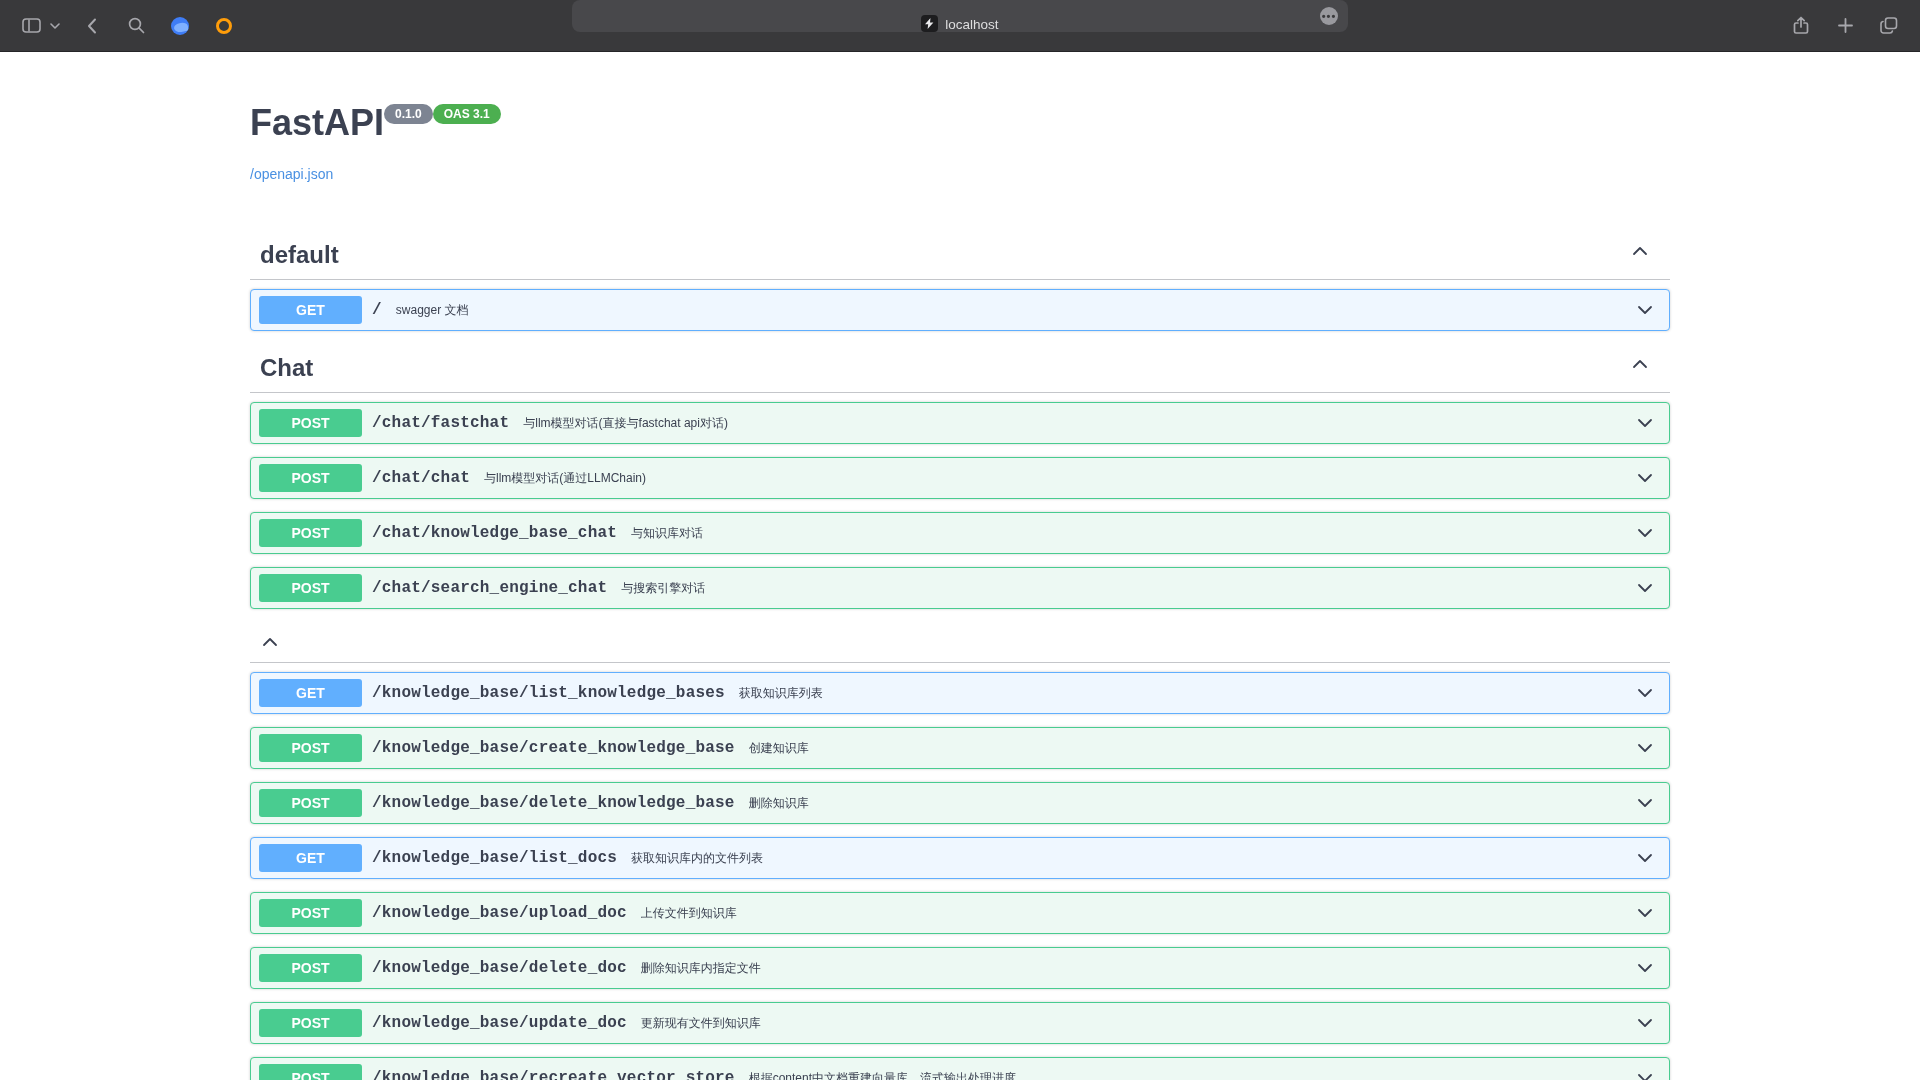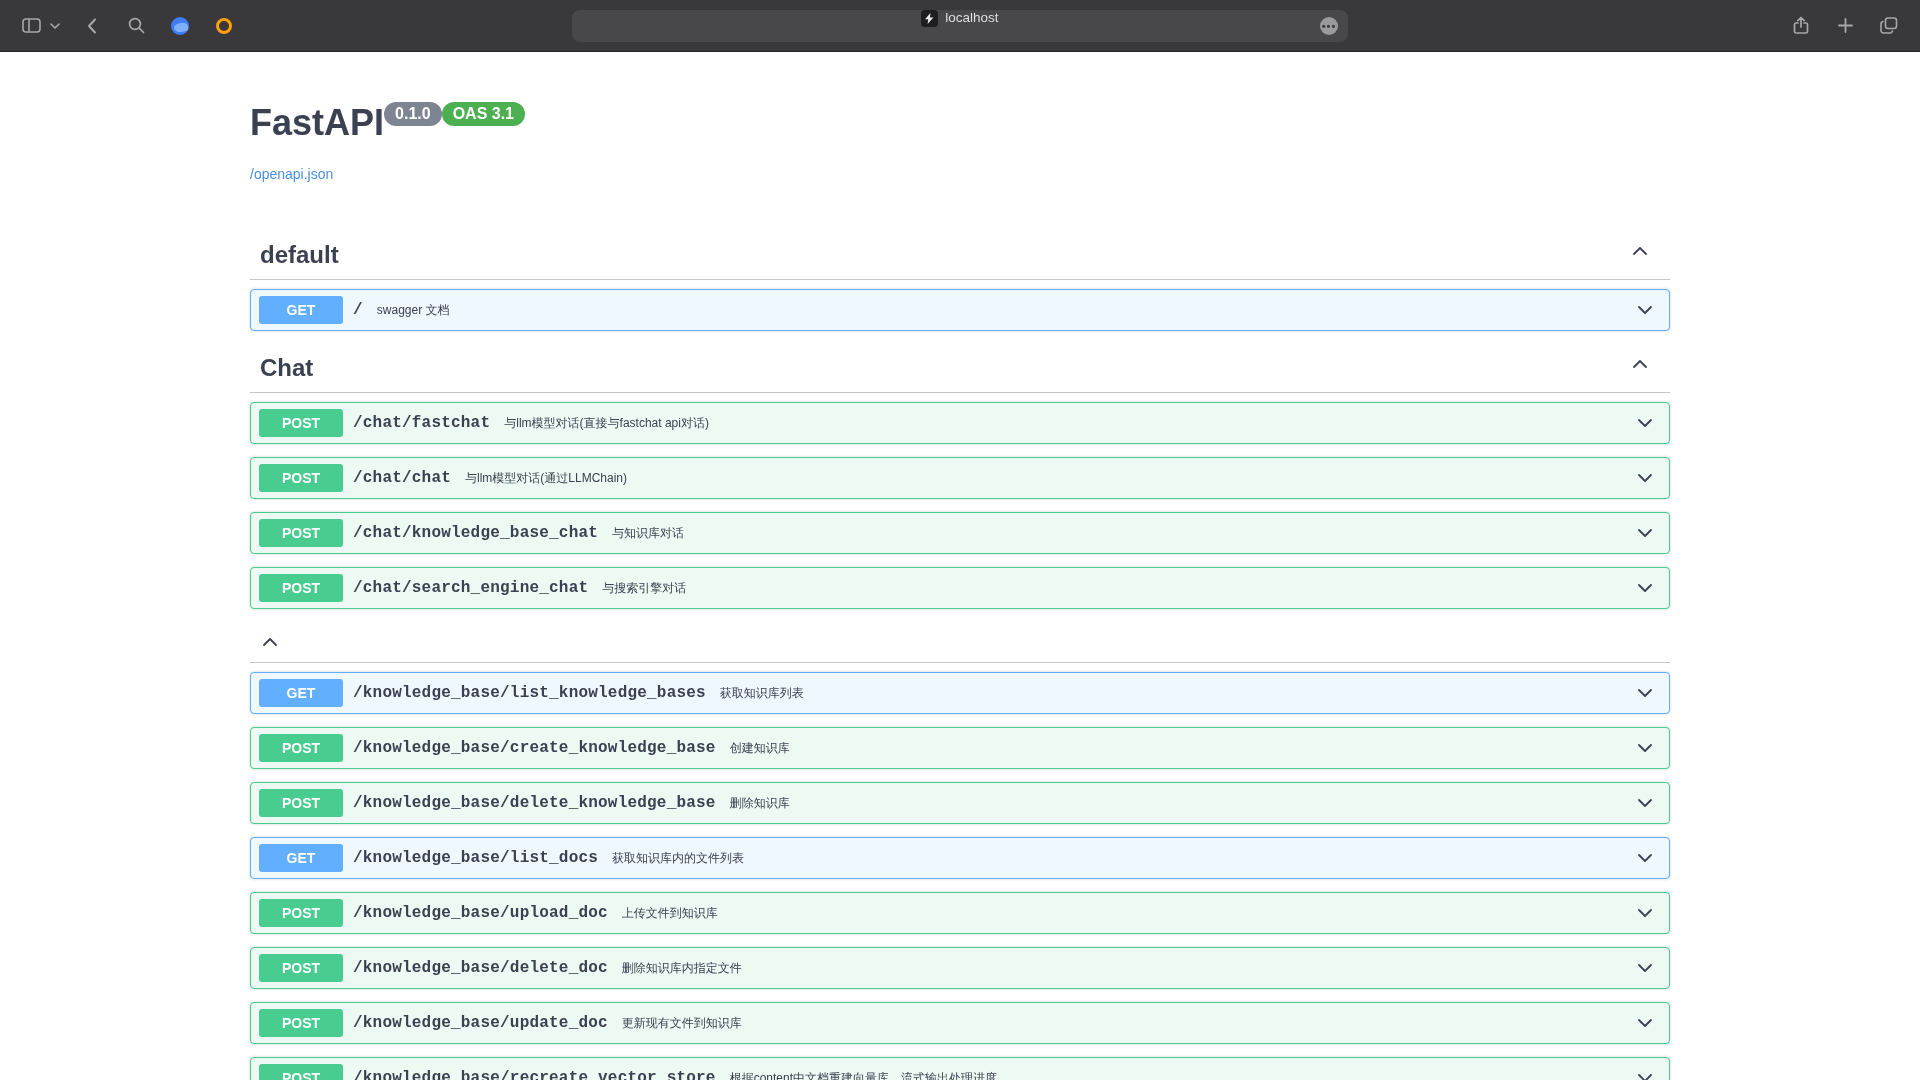--- a/index.html
+++ b/index.html
@@ -10,62 +10,62 @@
   .toolbar { height:52px; background:var(--toolbar-bg,#39393b); border-bottom:1px solid #252527;
              display:flex; align-items:center; padding:0 18px; position:relative; }
   .tb-group { display:flex; align-items:center; gap:18px; }
   .tb-left { margin-right:auto; }
   .tb-right { margin-left:auto; }
   .tb-icon { display:flex; align-items:center; justify-content:center; width:26px; height:26px;
              color:#a7a7ac; cursor:default; }
   .tb-icon svg { display:block; }
   .split { display:flex; align-items:center; gap:5px; }
 
-  .url-field { position:absolute; left:50%; top:10px; transform:translateX(-50%);
+  .url-field { position:absolute; left:50%; top:0; transform:translateX(-50%);
                width:776px; height:32px; background:#48484b; border-radius:8px;
-               display:flex; align-items:flex-start; justify-content:center; gap:7px;
+               display:flex; align-items:flex-end; justify-content:center; gap:7px;
                color:#dededf; font-size:13.5px; }
   .favicon { width:17px; height:17px; background:#1d1d1f; border-radius:4px;
              display:flex; align-items:center; justify-content:center; }
   .more-circle { position:absolute; right:10px; top:7px; width:18px; height:18px; border-radius:50%;
                  background:#99999e; color:#3a3a3c; display:flex; align-items:center; justify-content:center;
                  font-size:11px; font-weight:700; letter-spacing:1px; line-height:1; }
 
   .ext-blue  { width:18px; height:18px; border-radius:50%; background:#3f7df6; position:relative; overflow:hidden; }
   .ext-blue::after { content:""; position:absolute; left:3px; top:6px; width:14px; height:9px;
                      background:#7fb0ff; border-radius:50% 50% 0 60%; transform:rotate(-12deg); }
   .ext-orange { width:16px; height:16px; border-radius:50%; border:3px solid #ff9d0a; background:transparent; }
 
   
   .page { height:1028px; overflow:hidden; background:#fff; }
   .wrapper { max-width:1460px; margin:0 auto; padding:0 20px; }
 
   .info { padding-top:50px; padding-bottom:48px; }
   .api-title { font-size:36px; font-weight:700; color:var(--heading-text,#3b4151);
                display:flex; align-items:center; }
-  .badge { font-size:16px; font-weight:700; color:#fff; border-radius:57px;
+  .badge { font-size:12px; font-weight:700; color:#fff; border-radius:57px;
            padding:4px 11px; position:relative; top:-9px; line-height:1; }
   .badge.version { background:var(--version-badge-bg,#7d8492); }
   .badge.oas { background:var(--oas-badge-bg,#4caf50); }
   .spec-link { display:inline-block; margin-top:22px; font-size:14px;
                color:var(--link,#4990e2); text-decoration:none; cursor:pointer; }
 
   .tag-section { margin-top:0; }
   .tag-header { display:flex; align-items:flex-start; justify-content:space-between;
                 padding:10px 20px 10px 10px; border-bottom:1px solid rgba(59,65,81,.3);
                 cursor:pointer; }
   .tag-header h3 { font-size:24px; font-weight:700; color:var(--heading-text,#3b4151); }
   .ops { padding-top:9px; }
 
   .opblock { display:flex; align-items:center; height:42px; margin-bottom:13px;
              border:1px solid; border-radius:4px; padding:0 14px 0 8px;
              box-shadow:0 0 3px rgba(0,0,0,.19); cursor:pointer; }
   .opblock.get  { background:var(--get-row-bg,#eff7ff);  border-color:var(--accent-get,#61affe); }
   .opblock.post { background:var(--post-row-bg,#edf9f3); border-color:var(--accent-post,#49cc90);justify-content:flex-end; }
-  .method { width:84px; text-align:center; padding:7px 4px; border-radius:3px;
+  .method { width:103px; text-align:center; padding:7px 4px; border-radius:3px;
             color:#fff; font-weight:700; font-size:14px; line-height:1; }
   .opblock.get  .method { background:var(--accent-get,#61affe); }
   .opblock.post .method { background:var(--accent-post,#49cc90); }
   .path { font-family:"Liberation Mono","DejaVu Sans Mono",monospace; font-weight:700;
           font-size:16px; color:var(--heading-text,#3b4151); margin-left:10px; letter-spacing:.2px; }
   .summary { font-size:12px; color:var(--heading-text,#3b4151); margin-left:14px;
              white-space:nowrap; overflow:hidden; }
   .chev { display:flex; align-items:center; justify-content:center; }
   .row-chev { margin-left:auto; }
 </style>

